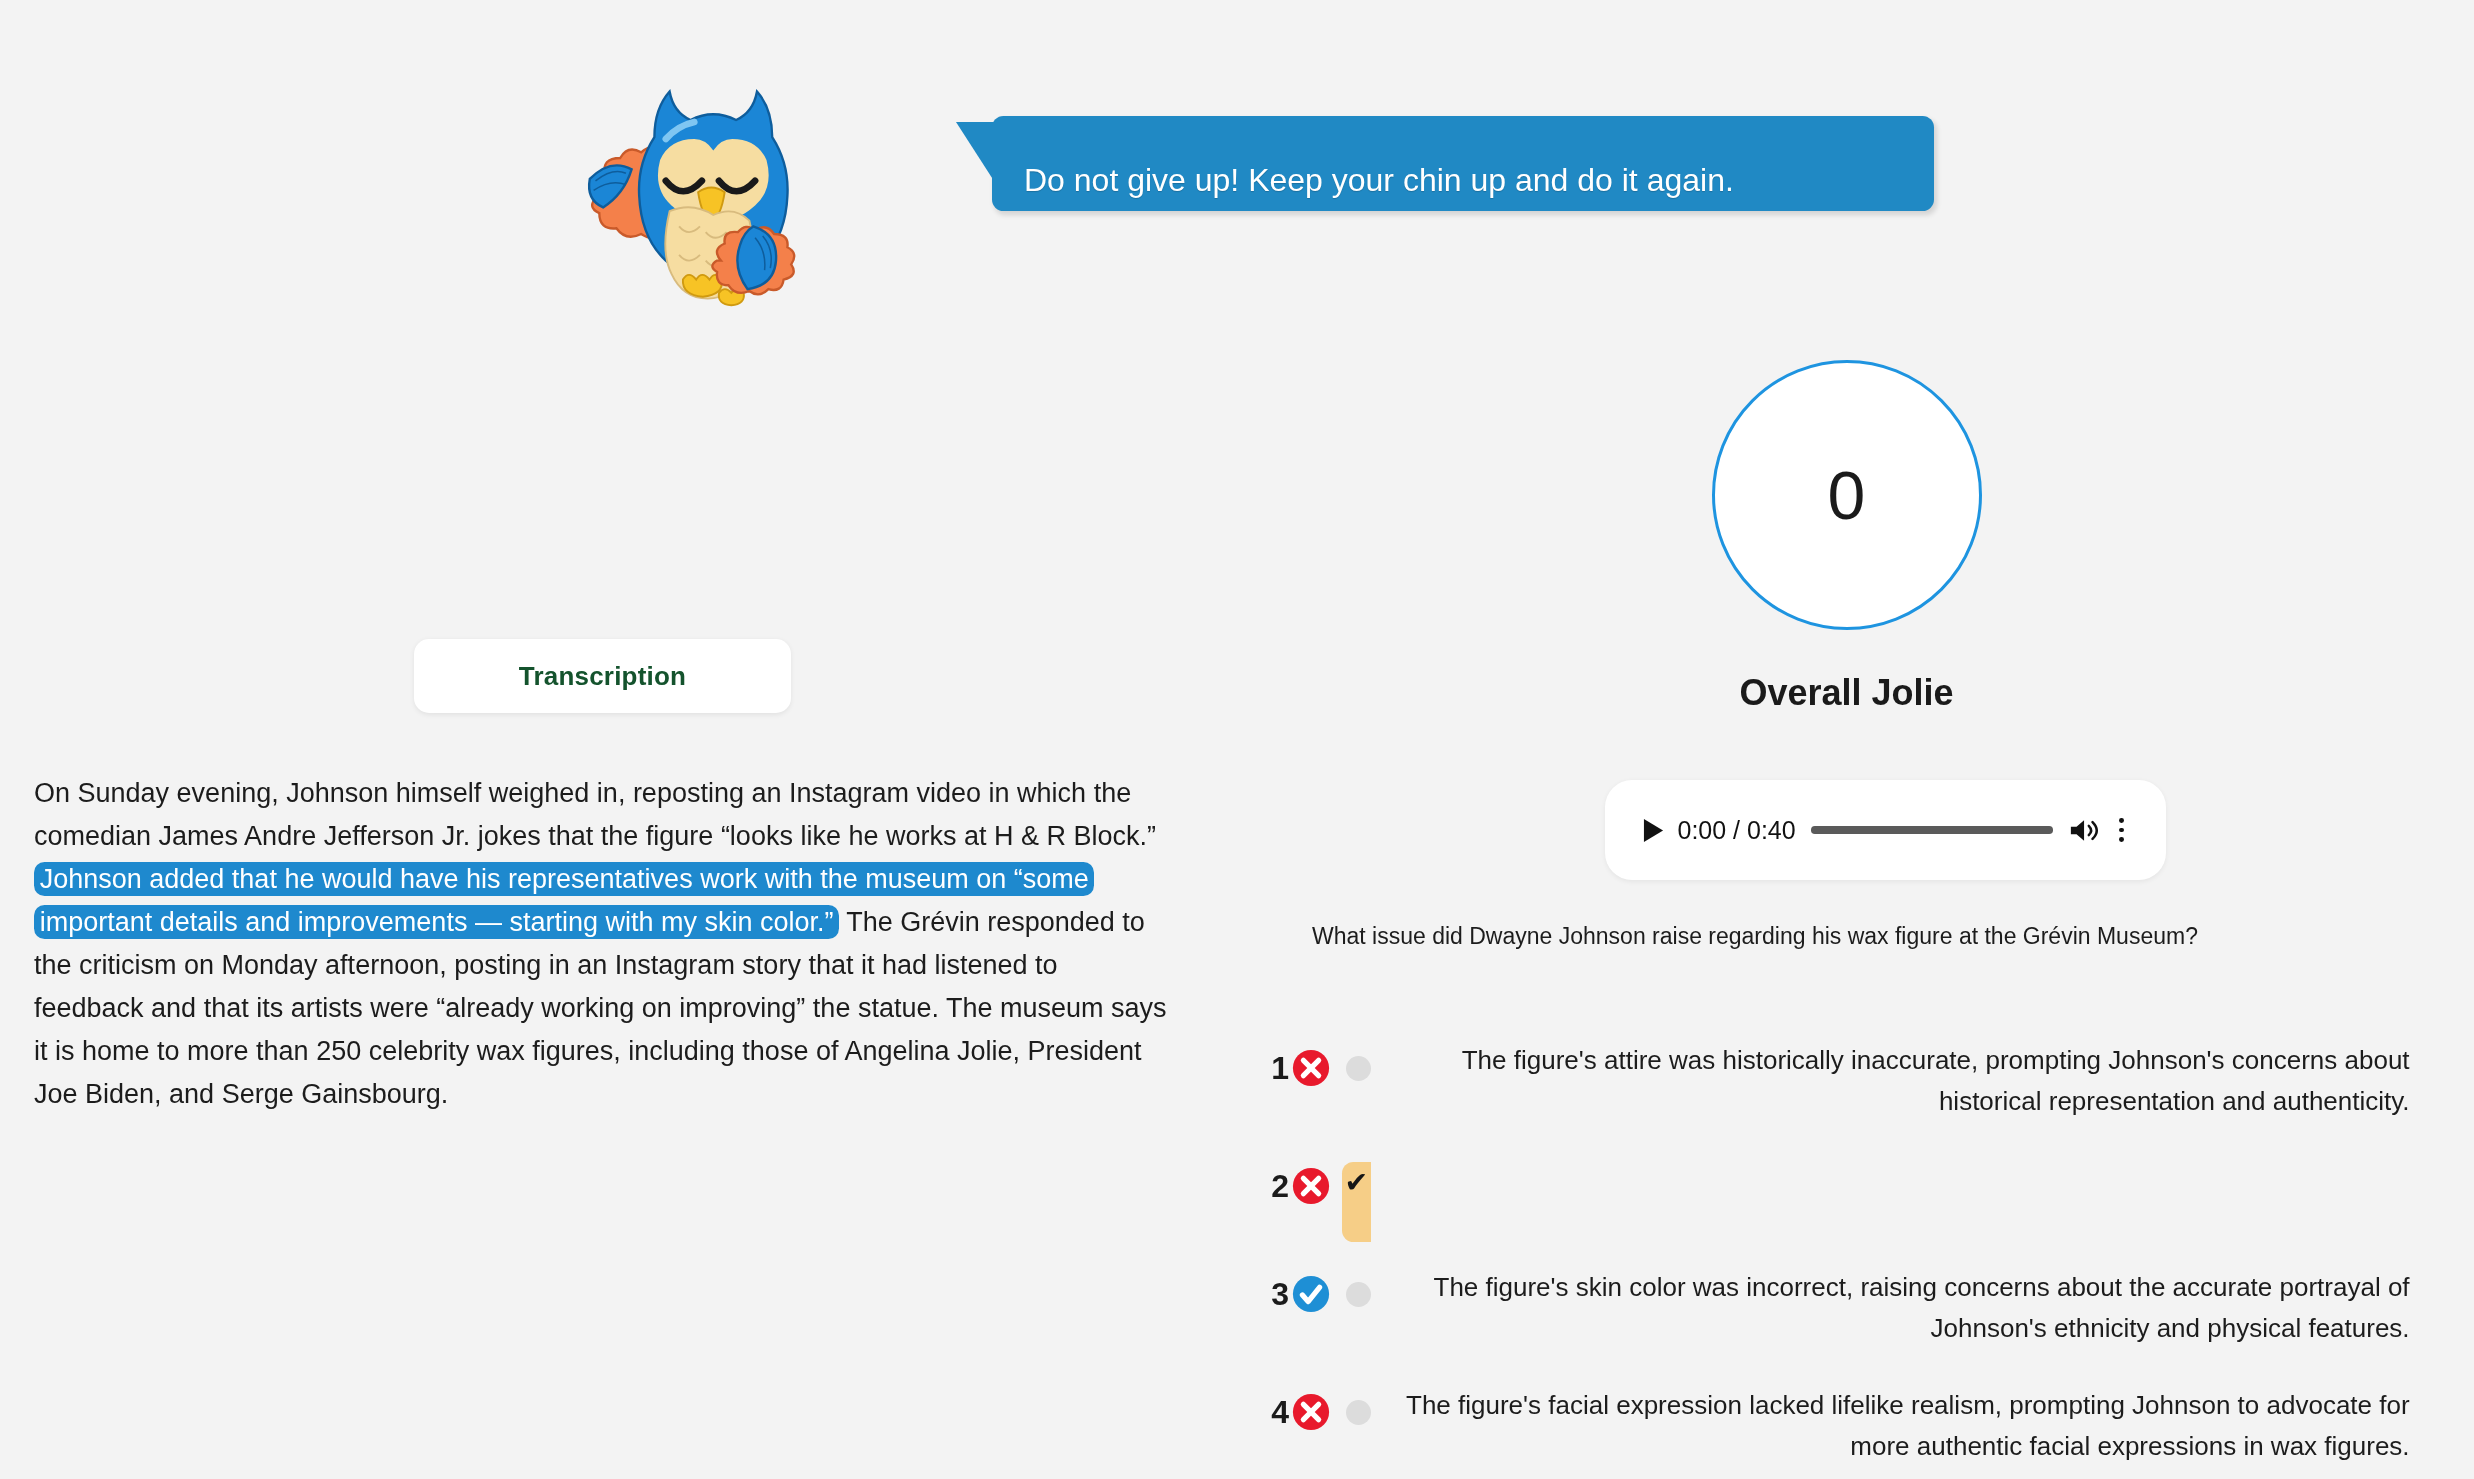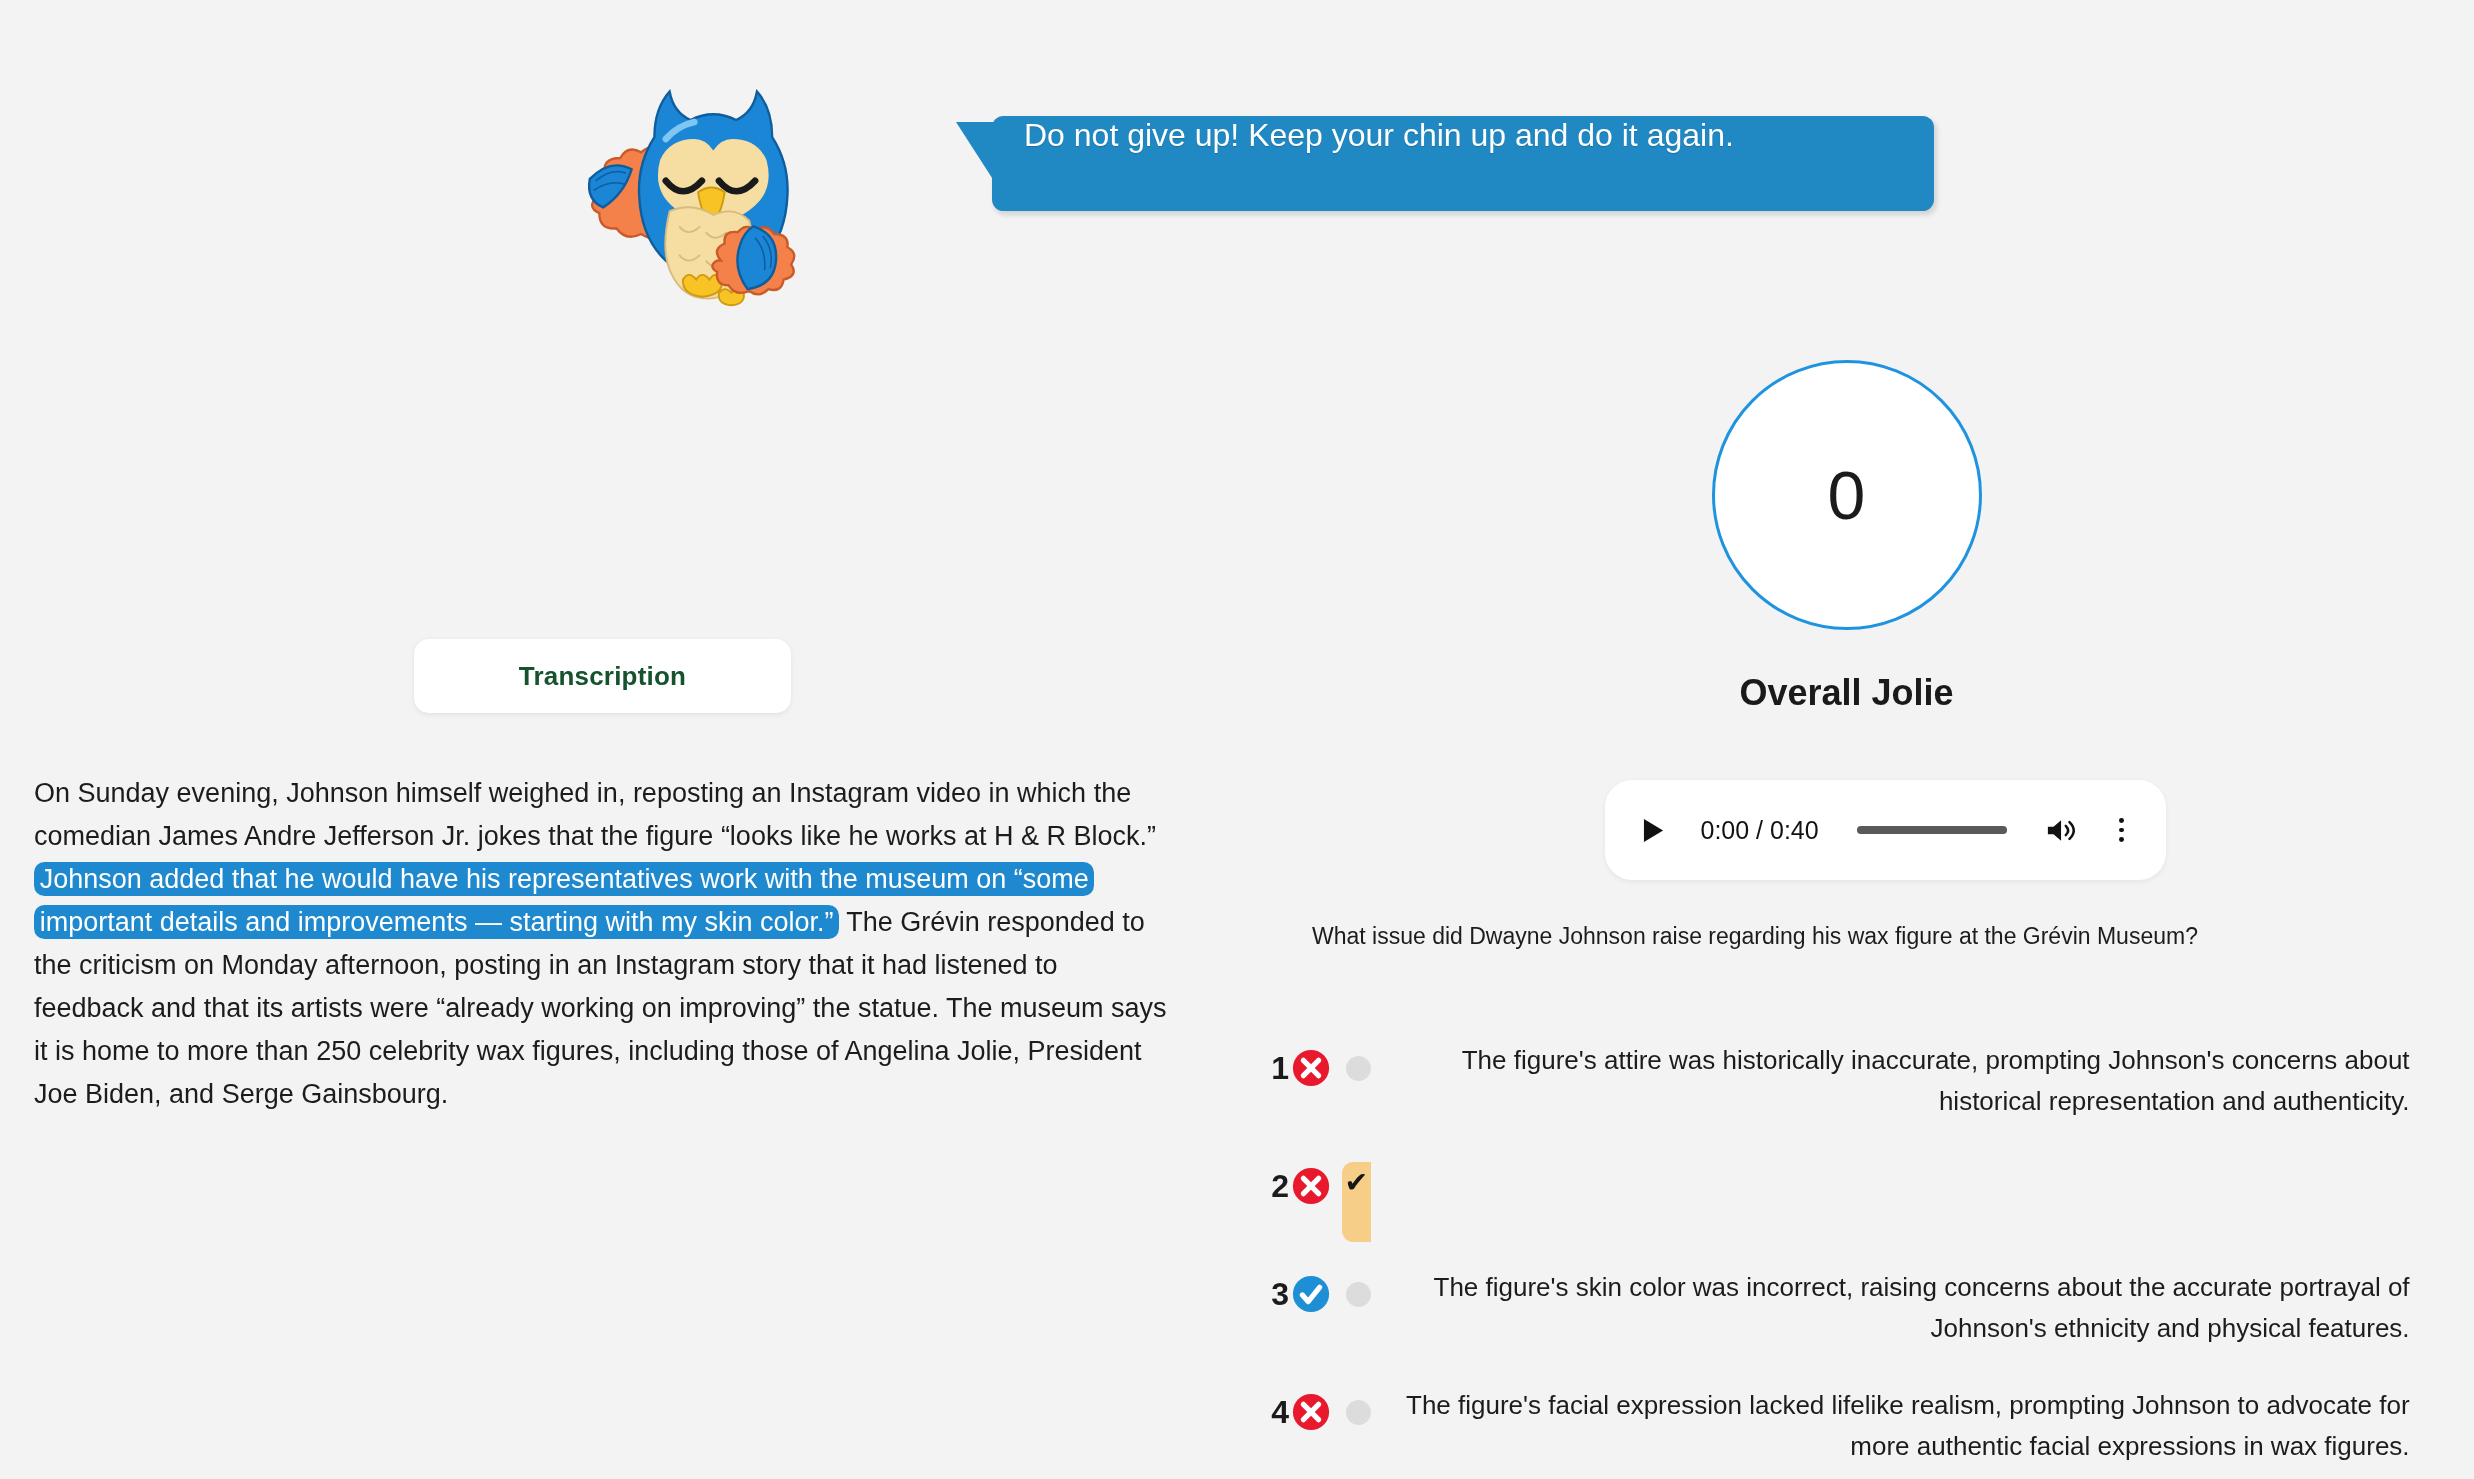--- a/index.html
+++ b/index.html
@@ -64,22 +64,22 @@
   .speech-bubble {
     position: absolute;
     left: 992px;
     top: 116px;
     width: 942px;
     height: 95px;
     background: #2089c4;
     border-radius: 11.4px;
     box-shadow: 2.9px 3.8px 5.7px rgba(0,0,0,0.13);
     display: flex;
-    align-items: flex-start;
-    padding: 0 32px;
+    align-items: flex-end;
+    padding: 12px 32px;
   }
   .speech-bubble .bubble-text {
     color: #ffffff;
     font-size: 32px;
     line-height: 1.2;
     font-family: "Liberation Sans", sans-serif;
     text-shadow: 0 1px 1px rgba(0,0,0,0.18);
     white-space: nowrap;
   }
   .speech-tail {
@@ -180,21 +180,21 @@
     left: 348px;
     top: 780px;
     width: 561px;
     height: 100px;
     background: #ffffff;
     border-radius: 27px;
     box-shadow: 0 1.9px 5.7px rgba(0,0,0,0.06);
     display: flex;
     align-items: center;
     padding: 0 34px;
-    gap: 33px;
+    gap: 10px;
   }
   .audio-player .play-btn {
     width: 28.5px; height: 32px;
     display: flex; align-items: center; justify-content: center;
     cursor: pointer;
   }
   .audio-player .play-btn svg { display:block; }
   .audio-player .time {
     font-size: 25px;
     color: #111;

